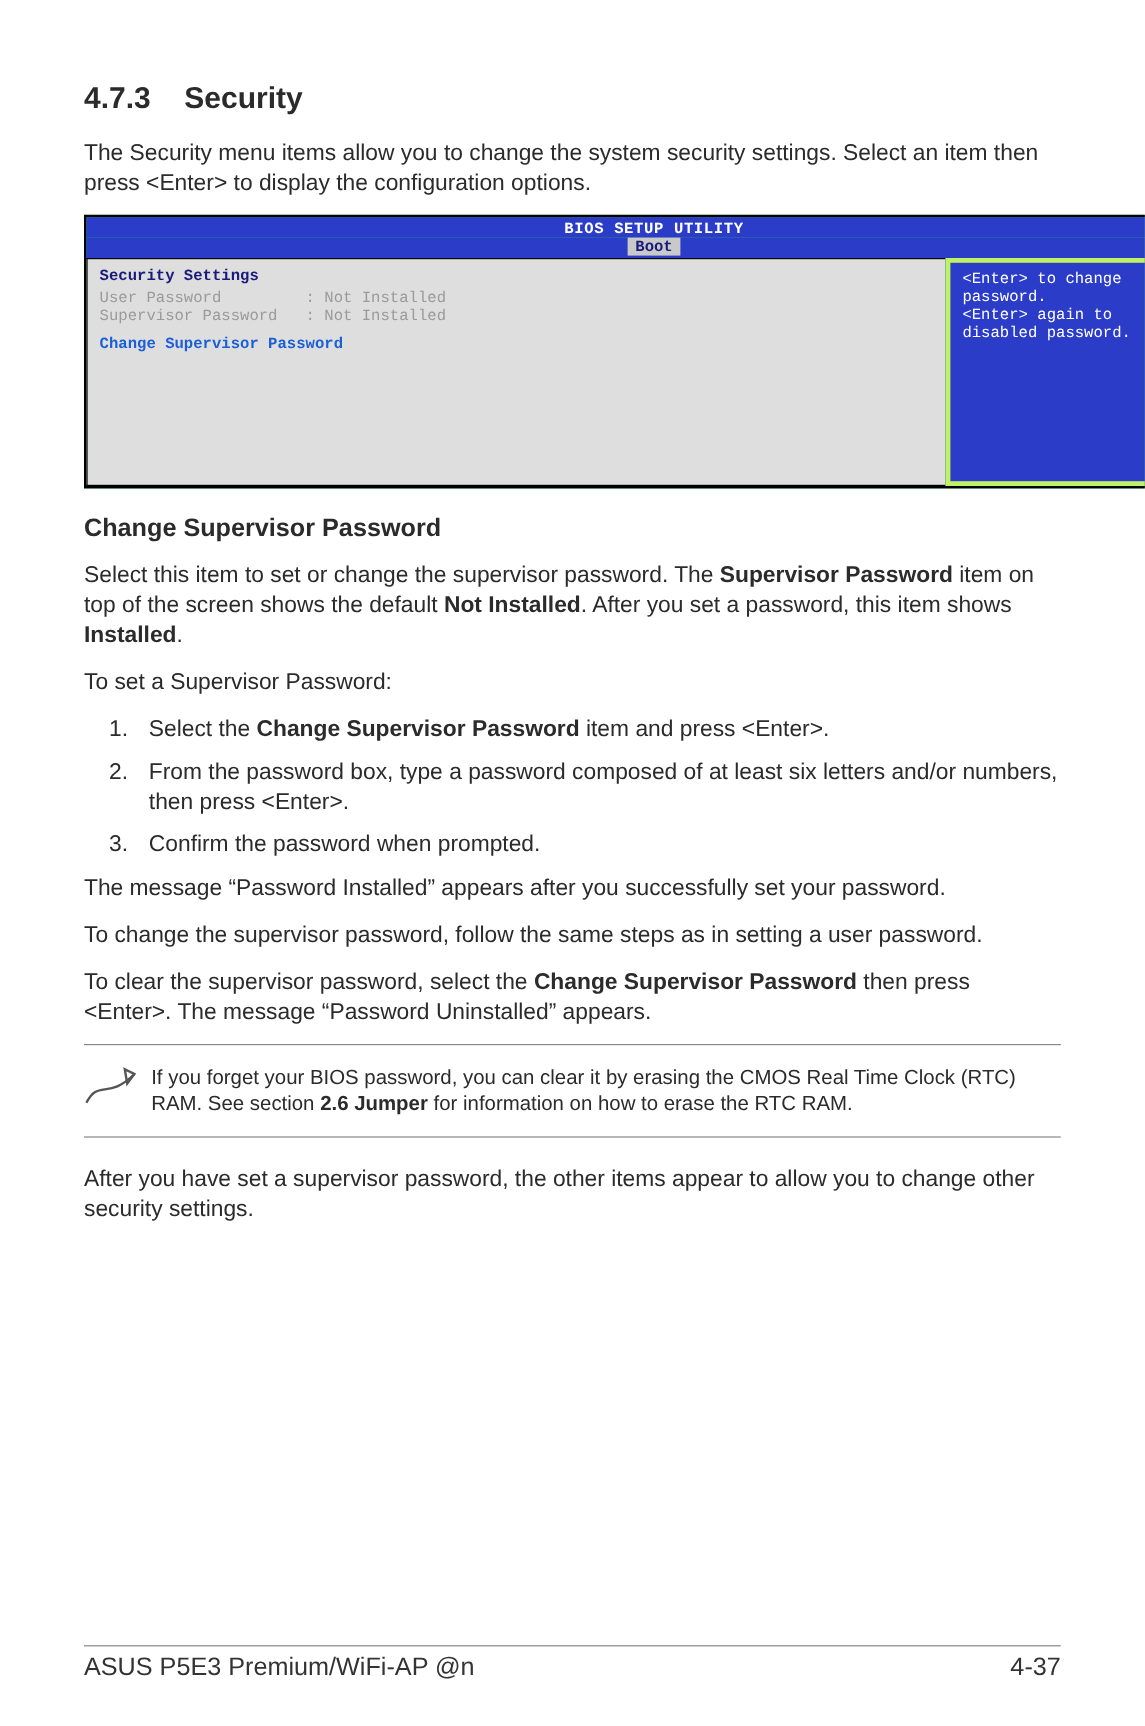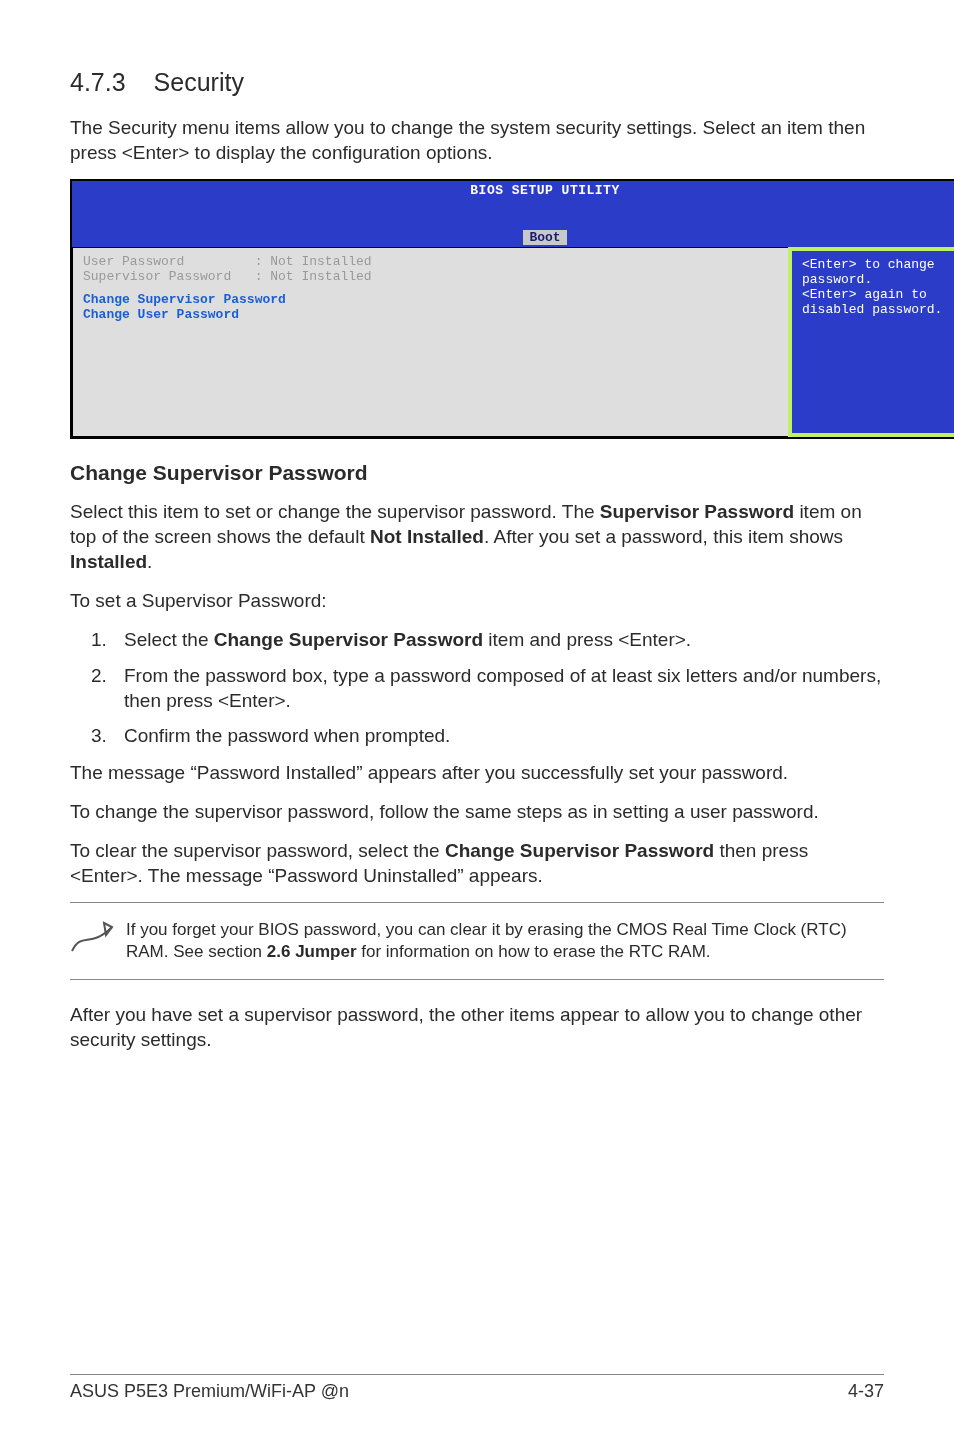--- a/index.html
+++ b/index.html
@@ -7,21 +7,21 @@
     width: 954px;
     height: 1438px;
     background: #fff;
     font-family: Arial, Helvetica, sans-serif;
     color: #2b2b2b;
     padding: 68px 70px 40px 70px;
     position: relative;
   }
   h2.section {
     font-size: 25px;
-    font-weight: normal;
+    font-weight: bold;
     margin-bottom: 18px;
   }
   h2.section .num { display:inline-block; margin-right: 28px; }
   p.body {
     font-size: 19px;
     line-height: 1.32;
     margin-bottom: 14px;
   }
   
   .bios {
@@ -47,21 +47,20 @@
     text-align: center;
     padding-bottom: 2px;
   }
   .bios-tab {
     display: inline-block;
     background: #c9c9c9;
     color: #1a1a7a;
     padding: 0 6px;
     font-weight: bold;
     font-size: 13px;
-    margin-top: 32px;
   }
   .bios-body { display: flex; }
   .bios-left {
     flex: 1;
     background: #dedede;
     border: 1px solid #000;
     border-right: none;
     padding: 6px 10px;
     min-height: 190px;
   }
@@ -117,50 +116,50 @@
     font-size: 17px;
     line-height: 1.28;
   }
   .footer {
     position: absolute;
     left: 70px; right: 70px; bottom: 36px;
     border-top: 1px solid #888;
     padding-top: 6px;
     display: flex;
     justify-content: space-between;
-    font-size: 18px;
+    font-size: 21px;
     color: #333;
   }
   b { font-weight: bold; }
 </style>
 </head>
 <body>
 
 <h2 class="section">
   <span class="num">4.7.3</span><span>Security</span>
 </h2>
 
 <p class="body">The Security menu items allow you to change the system security settings. Select an item then press &lt;Enter&gt; to display the configuration options.</p>
 
 <div class="bios">
   <div class="bios-titlebar">BIOS SETUP UTILITY</div>
   <div class="bios-tabs">
     <span class="bios-tab">Boot</span>
   </div>
   <div class="bios-body">
     <div class="bios-left">
+      <div class="hdr">Security Settings</div>
       <div class="grey">
         <span>User Password</span>&nbsp;&nbsp;&nbsp;&nbsp;&nbsp;&nbsp;&nbsp;&nbsp;&nbsp;<span>: Not Installed</span>
       </div>
       <div class="grey">
         <span>Supervisor Password</span>&nbsp;&nbsp;&nbsp;<span>: Not Installed</span>
       </div>
       <div style="height:8px"></div>
       <div class="link">Change Supervisor Password</div>
-      <div class="link">Change User Password</div>
     </div>
     <div class="bios-right">
       <div class="topdesc">&lt;Enter&gt; to change</div>
       <div class="topdesc">password.</div>
       <div class="topdesc">&lt;Enter&gt; again to</div>
       <div class="topdesc">disabled password.</div>
     </div>
   </div>
 </div>
 

